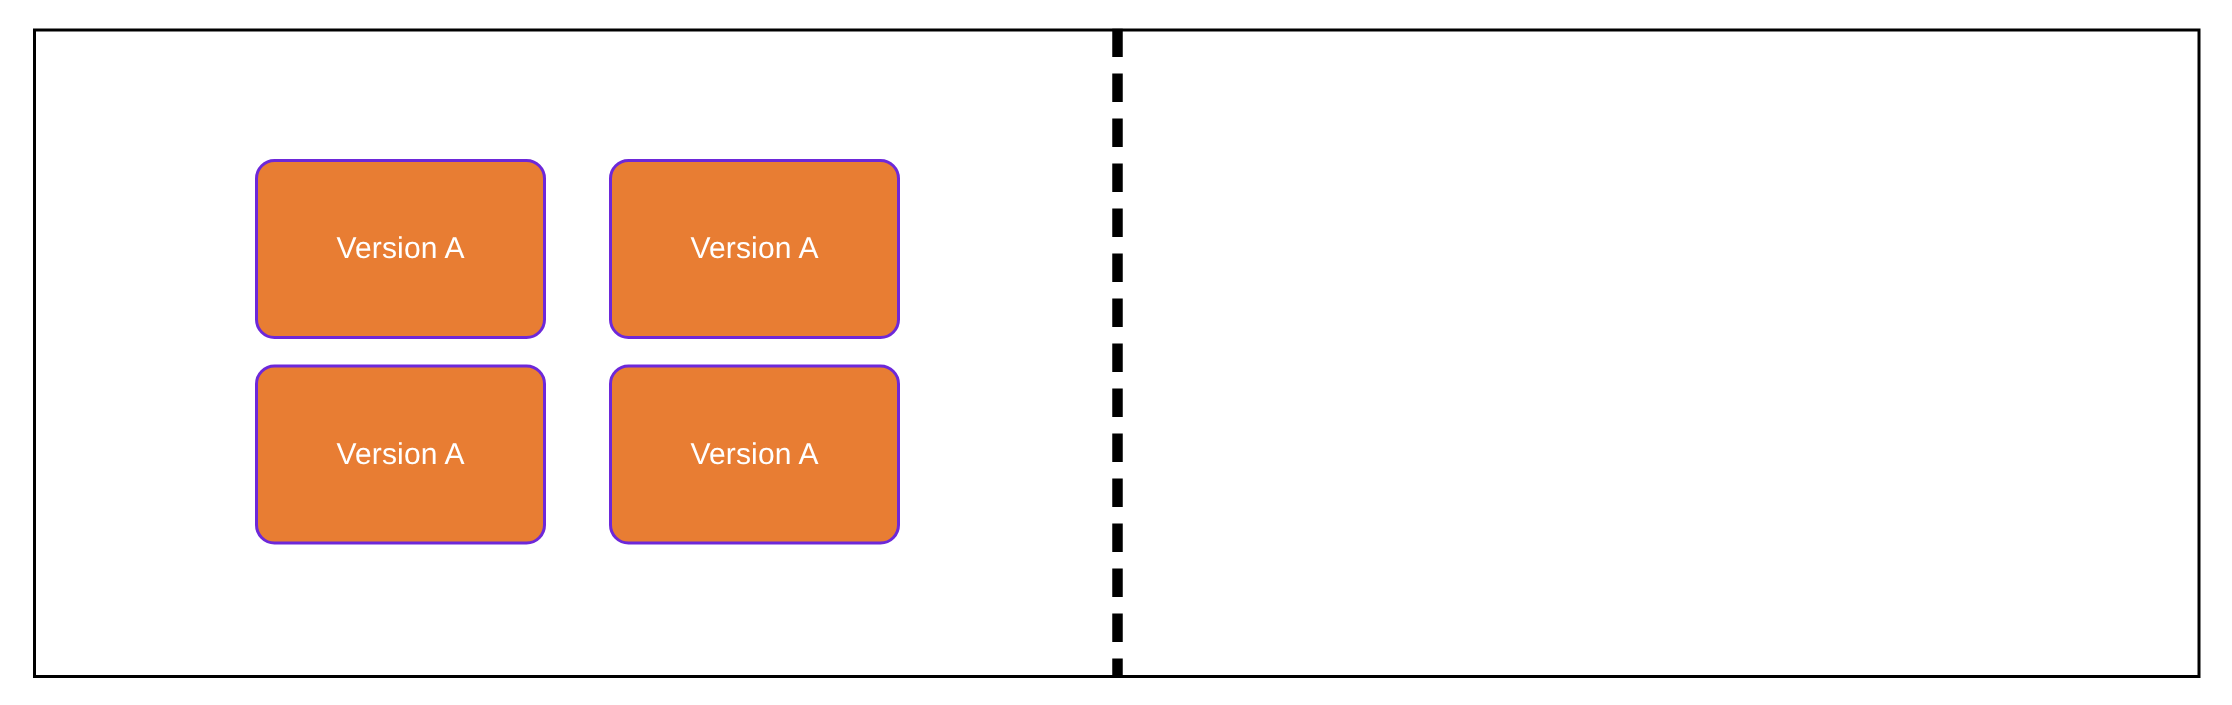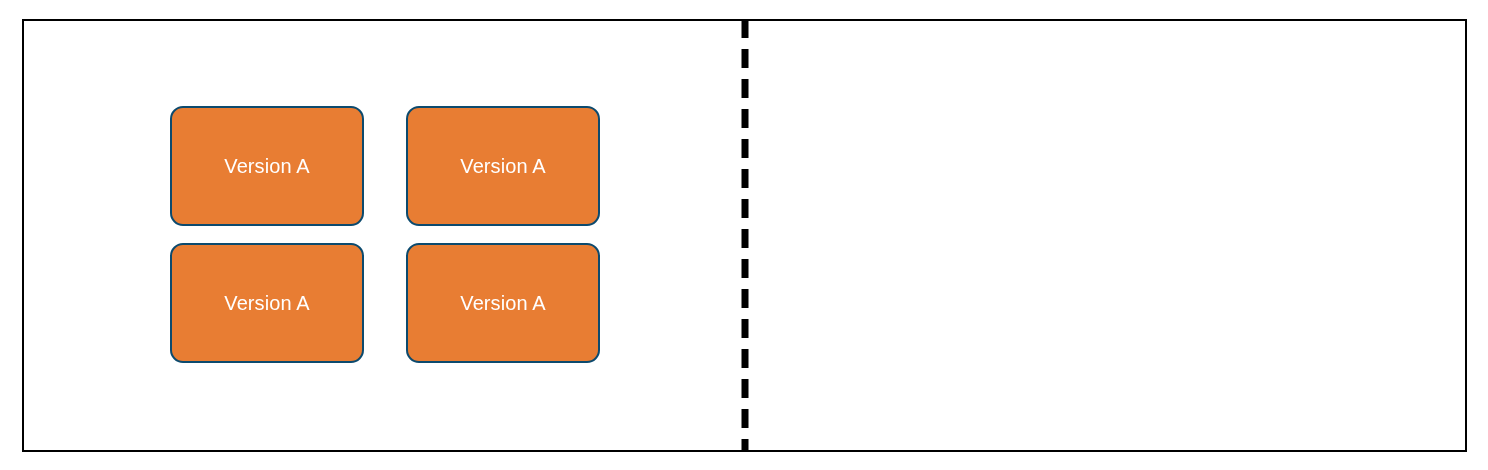--- a/index.html
+++ b/index.html
@@ -53,21 +53,21 @@
     width: 430px;
     height: 257px;
   }
 
   .version-box {
     position: absolute;
     width: 194px;
     height: 120px;
     border-radius: 13px;
     background: #E87D33;
-    border: 2px solid #0c4a6e;
+    border: 2px solid #6d28d9;
     box-sizing: border-box;
     display: flex;
     align-items: center;
     justify-content: center;
   }
 
   .version-box .box-label {
     color: #ffffff;
     font-size: 20px;
     font-weight: 400;

